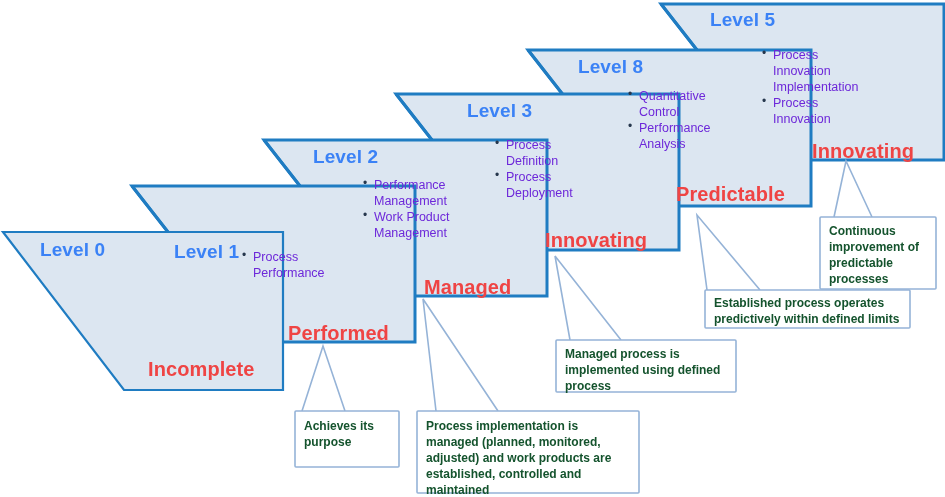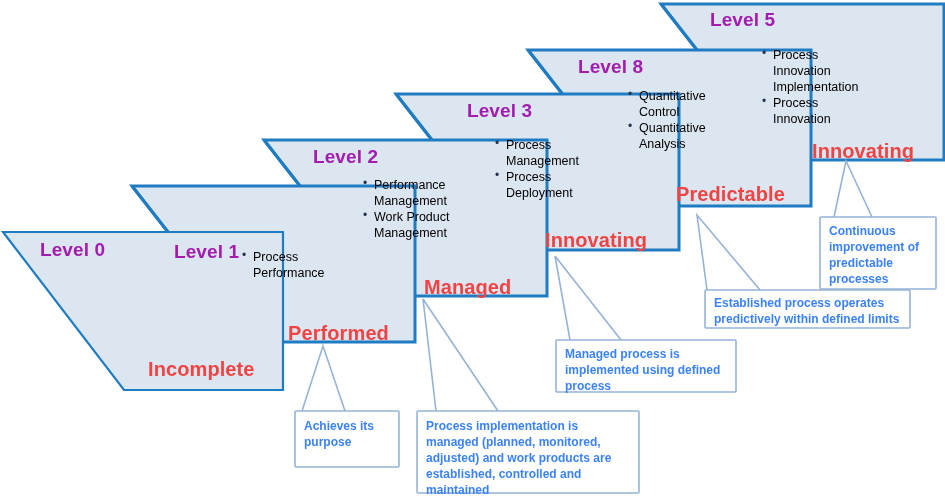--- a/index.html
+++ b/index.html
@@ -21,31 +21,31 @@
   }
   
   .lbl{
     position:absolute;
     white-space:nowrap;
     font-weight:bold;
     letter-spacing:.1px;
   }
   .level-title{
     font-size:19px;
-    color:#a21caf;
+    color:#3b82f6;
   }
   .maturity{
     font-size:20px;
     color:#ef4444;
   }
   .bullets{
     position:absolute;
     font-size:12.5px;
     font-weight:normal;
-    color:#000000;
+    color:#6d28d9;
     line-height:1.28;
   }
   .bullets ul{
     margin:0; padding:0 0 0 11px;
     list-style:none;
   }
   .bullets li{
     position:relative;
     padding-left:0;
     margin:0 0 0 0;
@@ -55,21 +55,21 @@
     position:absolute;
     left:-11px;
     top:-1px;
     font-size:12px;
     color:#26374d;
   }
   .callout-text{
     position:absolute;
     font-size:12px;
     font-weight:bold;
-    color:#3b82f6;
+    color:#14532d;
     line-height:1.33;
   }
 </style>
 </head>
 <body>
 
 <div id="stage">
 
   <svg id="svg-layer" viewBox="0 0 945 497" xmlns="http://www.w3.org/2000/svg">
 
@@ -140,31 +140,31 @@
     <ul>
       <li>Performance Management</li>
       <li>Work Product Management</li>
     </ul>
   </div>
   <div class="lbl maturity" style="left:424px; top:276px;">Managed</div>
 
   <div class="lbl level-title" style="left:467px; top:100px;">Level 3</div>
   <div class="bullets" style="left:495px; top:137px; width:102px;">
     <ul>
-      <li>Process Management</li>
+      <li>Process Definition</li>
       <li>Process Deployment</li>
     </ul>
   </div>
   <div class="lbl maturity" style="left:545px; top:229px;">Innovating</div>
 
   <div class="lbl level-title" style="left:578px; top:56px;">Level 8</div>
   <div class="bullets" style="left:628px; top:88px; width:100px;">
     <ul>
       <li>Quantitative Control</li>
-      <li>Quantitative Analysis</li>
+      <li>Performance Analysis</li>
     </ul>
   </div>
   <div class="lbl maturity" style="left:676px; top:183px;">Predictable</div>
 
   <div class="lbl level-title" style="left:710px; top:9px;">Level 5</div>
   <div class="bullets" style="left:762px; top:47px; width:100px;">
     <ul>
       <li>Process Innovation Implementation</li>
       <li>Process Innovation</li>
     </ul>

